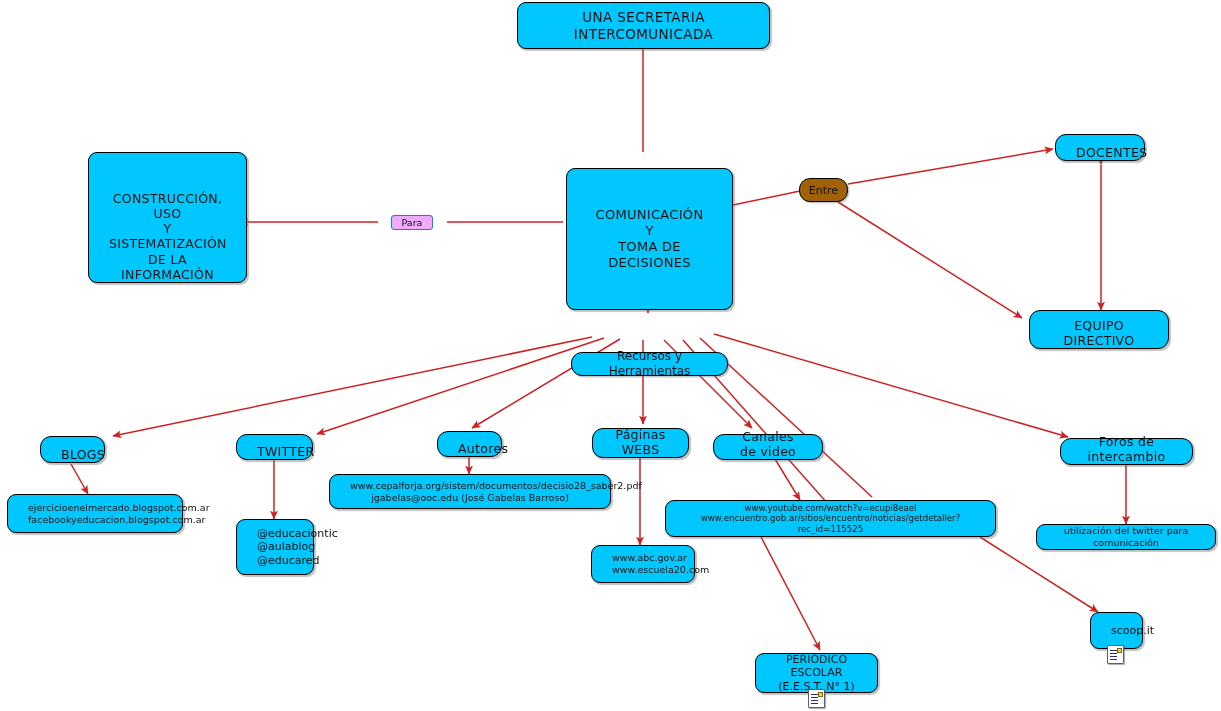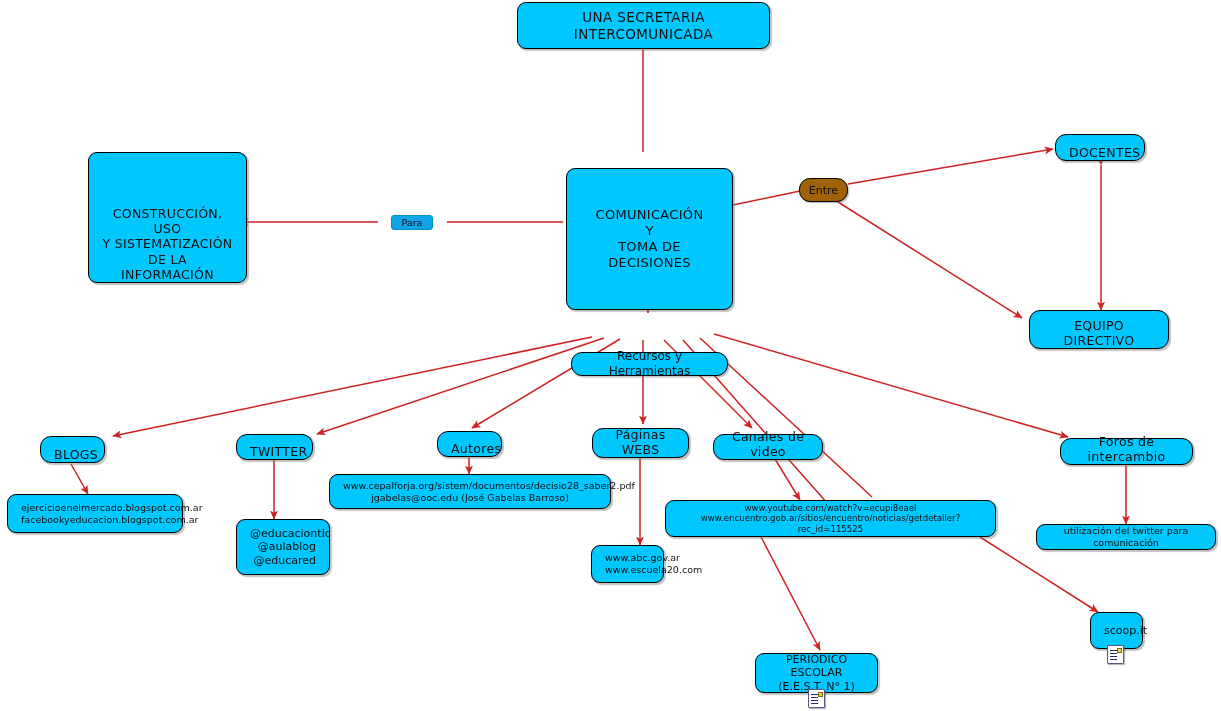--- a/index.html
+++ b/index.html
@@ -5,35 +5,35 @@
   html,body{margin:0;padding:0;background:#ffffff;}
   body{width:1221px;height:711px;position:relative;overflow:hidden;
        font-family:"DejaVu Sans","Liberation Sans",sans-serif;}
   #canvas{position:absolute;left:0;top:0;width:1221px;height:711px;}
   #edges{position:absolute;left:0;top:0;width:1221px;height:711px;}
 
   .node{position:absolute;background:#00c8ff;border:1.6px solid #000000;
         box-sizing:border-box;display:flex;align-items:center;justify-content:center;
         text-align:center;color:#101010;line-height:1.22;
         box-shadow:1.5px 1.5px 1px rgba(120,120,120,.45);}
-  .node span{display:block;width:100%;white-space:pre-line;padding:0 13px;box-sizing:border-box;}
+  .node span{display:block;width:100%;white-space:pre-line;padding:0 20px;box-sizing:border-box;}
 
   .rect{border-radius:9px;}
   .pill{border-radius:11px;}
   .pill2{border-radius:9px;}
 
   .t-title{font-size:13.5px;letter-spacing:.4px;}
   .t-main{font-size:13px;letter-spacing:.3px;margin-top:16px;}
   .t-node{font-size:12.5px;letter-spacing:.3px;align-items:flex-end;}
   .t-hub{font-size:12px;margin-top:36px;}
   .t-leaf{font-size:11px;}
   .t-url{font-size:9.5px;}
   .t-url-sm{font-size:8.6px;}
 
-  .conn-label{position:absolute;background:#0ea5e9;border:1px solid #0090bd;
+  .conn-label{position:absolute;background:#f0abfc;border:1px solid #0090bd;
      border-radius:3px;color:#101010;font-size:9.5px;display:flex;
      align-items:center;justify-content:center;box-sizing:border-box;}
   .conn-pill{position:absolute;background:#a16207;border:1.4px solid #000;
      border-radius:11px;color:#101010;font-size:11px;display:flex;
      align-items:center;justify-content:center;box-sizing:border-box;
      box-shadow:1.2px 1.2px 1px rgba(120,120,120,.45);}
 
   .doc-icon{position:absolute;width:17px;height:19px;background:#ffffff;
      border:1.4px solid #5a5a8a;box-sizing:border-box;border-radius:1px;
      box-shadow:1px 1px 1px rgba(90,90,90,.5);}
@@ -154,32 +154,32 @@
 
   <div class="node pill t-node" style="left:1060px;top:438px;width:133px;height:27px;">
     <span>Foros de intercambio</span>
   </div>
 
   <div class="node pill2 t-url" style="left:7px;top:494px;width:176px;height:39px;">
     <span>ejercicioenelmercado.blogspot.com.ar
 facebookyeducacion.blogspot.com.ar</span>
   </div>
 
-  <div class="node pill2 t-leaf" style="left:236px;top:519px;width:94px;height:56px;text-align:right;">
+  <div class="node pill2 t-leaf" style="left:236px;top:519px;width:78px;height:56px;text-align:right;">
     <span>@educaciontic
 @aulablog
 @educared</span>
   </div>
 
   <div class="node pill2 t-url" style="left:329px;top:474px;width:282px;height:35px;">
     <span>www.cepalforja.org/sistem/documentos/decisio28_saber2.pdf
 jgabelas@ooc.edu (José Gabelas Barroso)</span>
   </div>
 
-  <div class="node pill2 t-url" style="left:591px;top:545px;width:73px;height:38px;">
+  <div class="node pill2 t-url" style="left:591px;top:545px;width:104px;height:38px;">
     <span>www.abc.gov.ar
 www.escuela20.com</span>
   </div>
 
   <div class="node pill2 t-url-sm" style="left:665px;top:500px;width:331px;height:37px;">
     <span>www.youtube.com/watch?v=ecupi8eael
 www.encuentro.gob.ar/sitios/encuentro/noticias/getdetaller?rec_id=115525</span>
   </div>
 
   <div class="node pill2 t-url" style="left:1036px;top:524px;width:180px;height:26px;">

